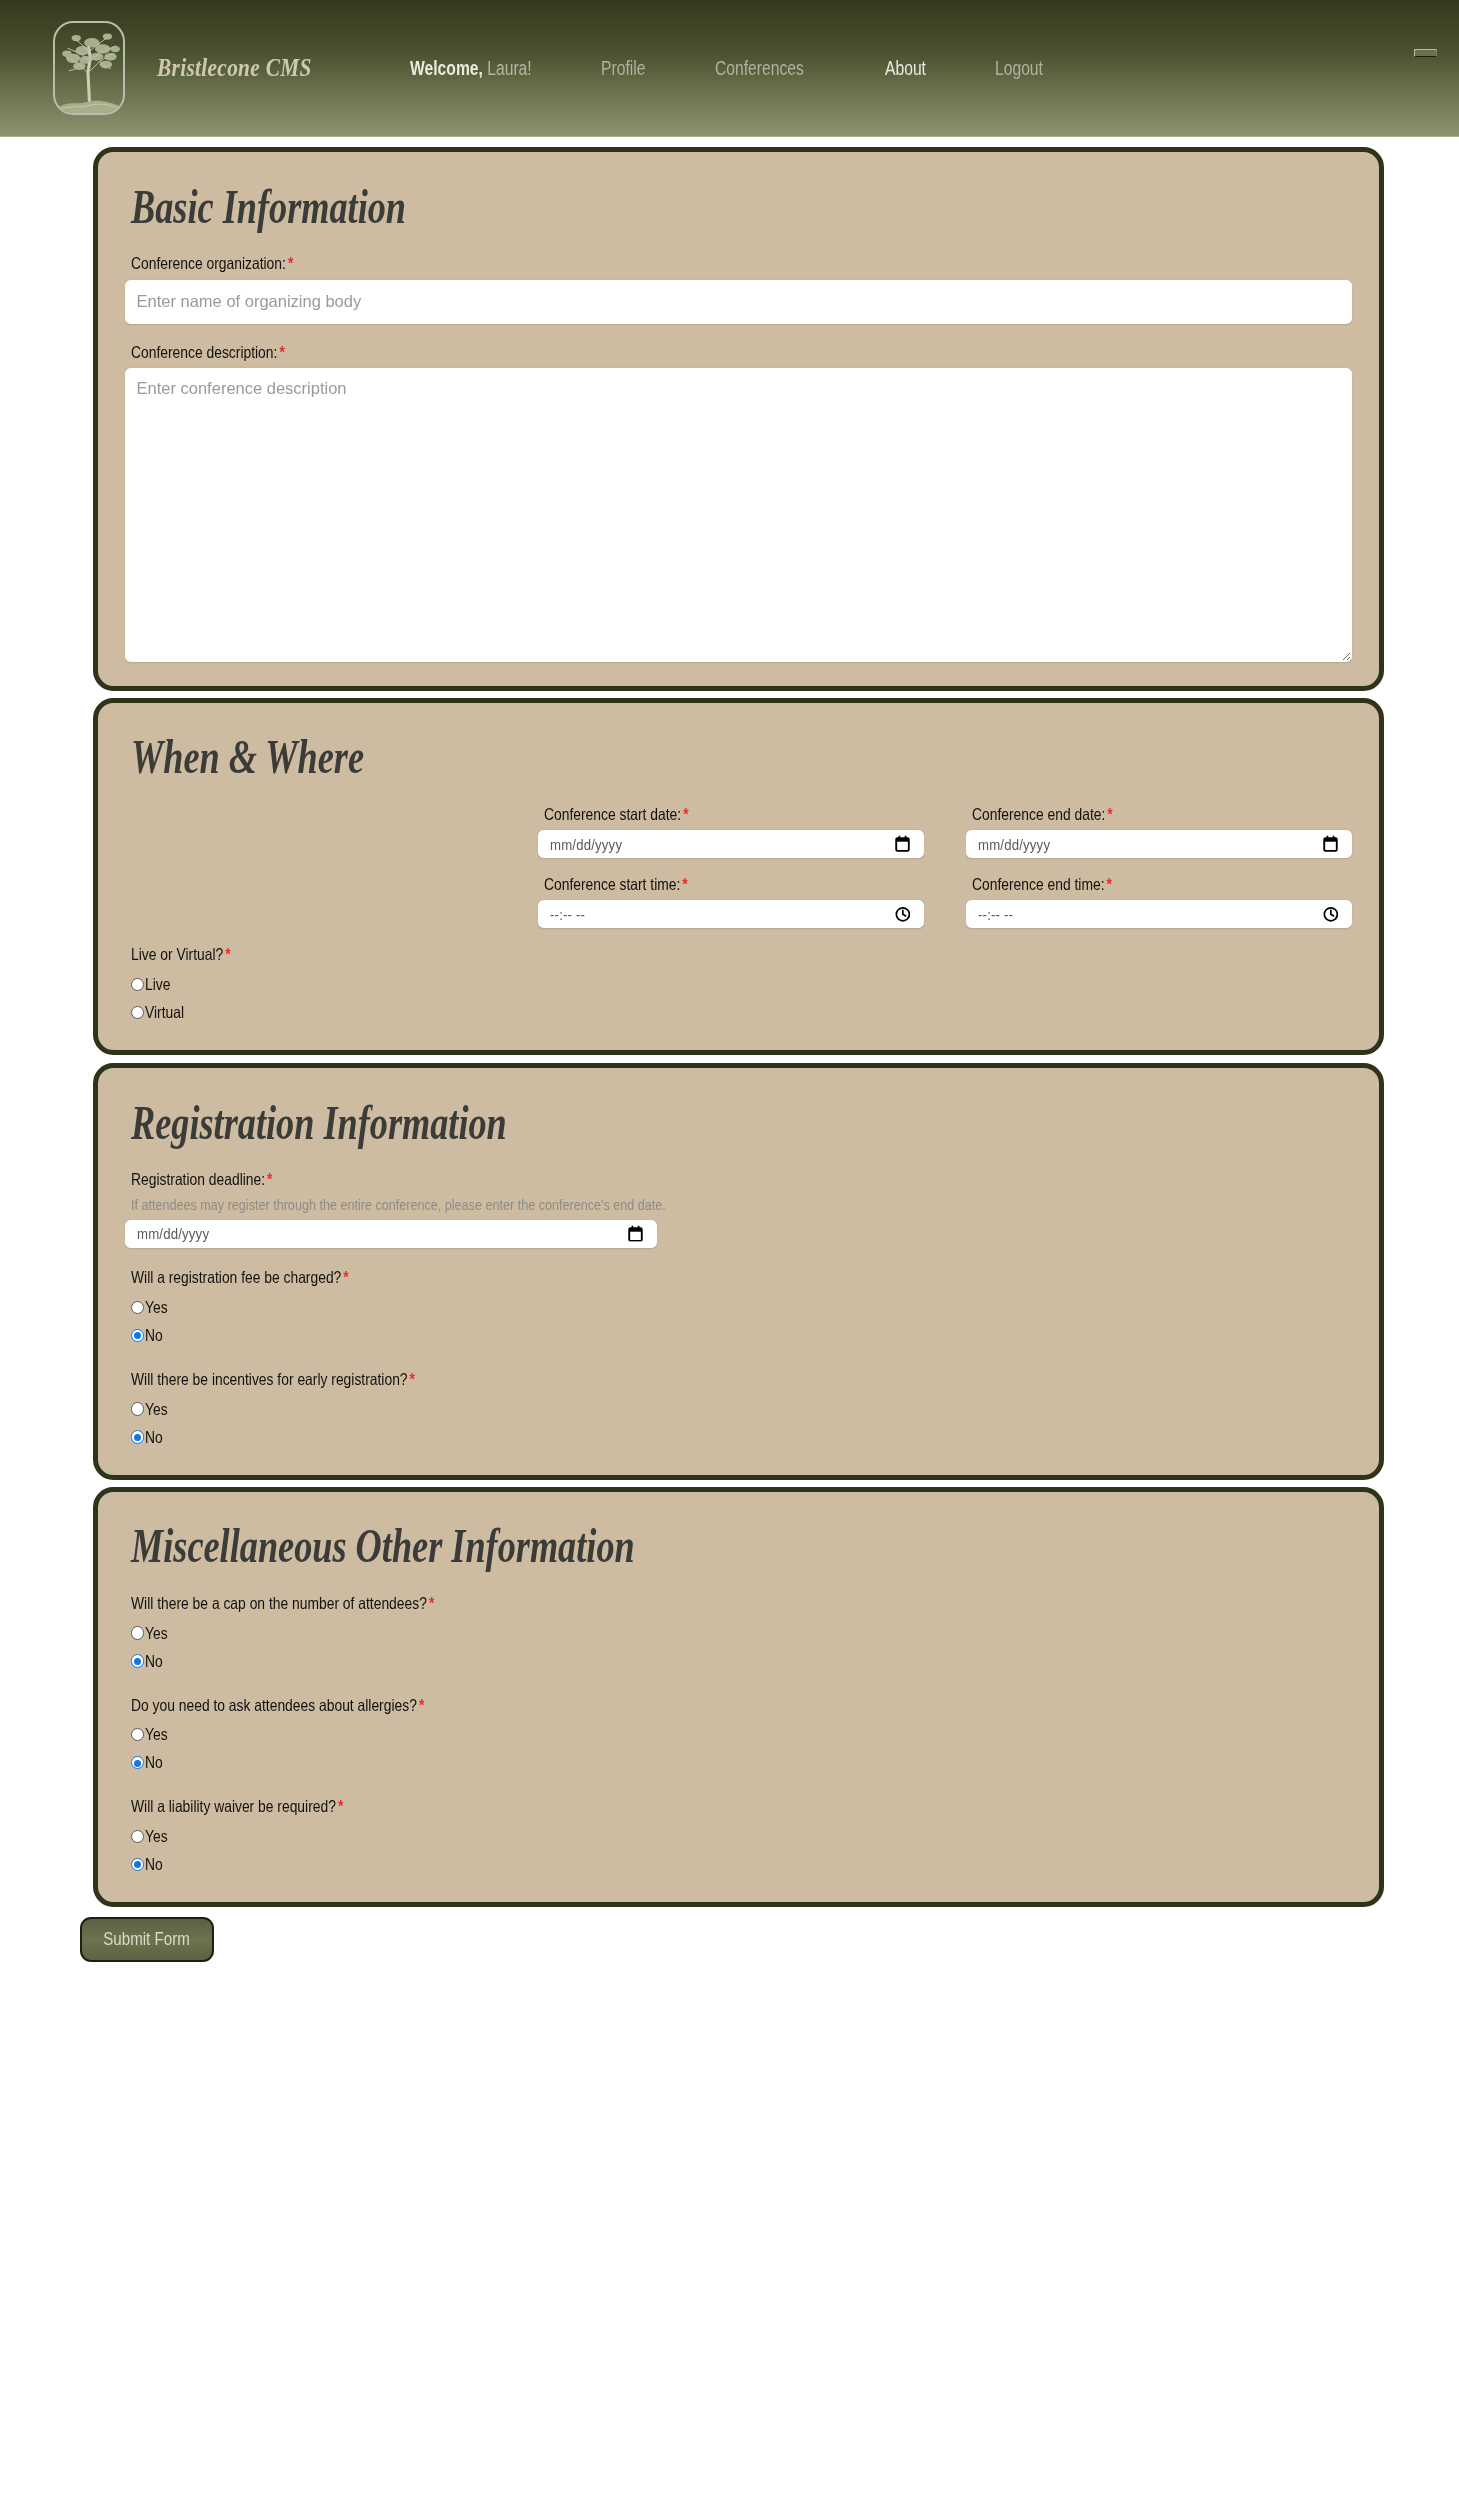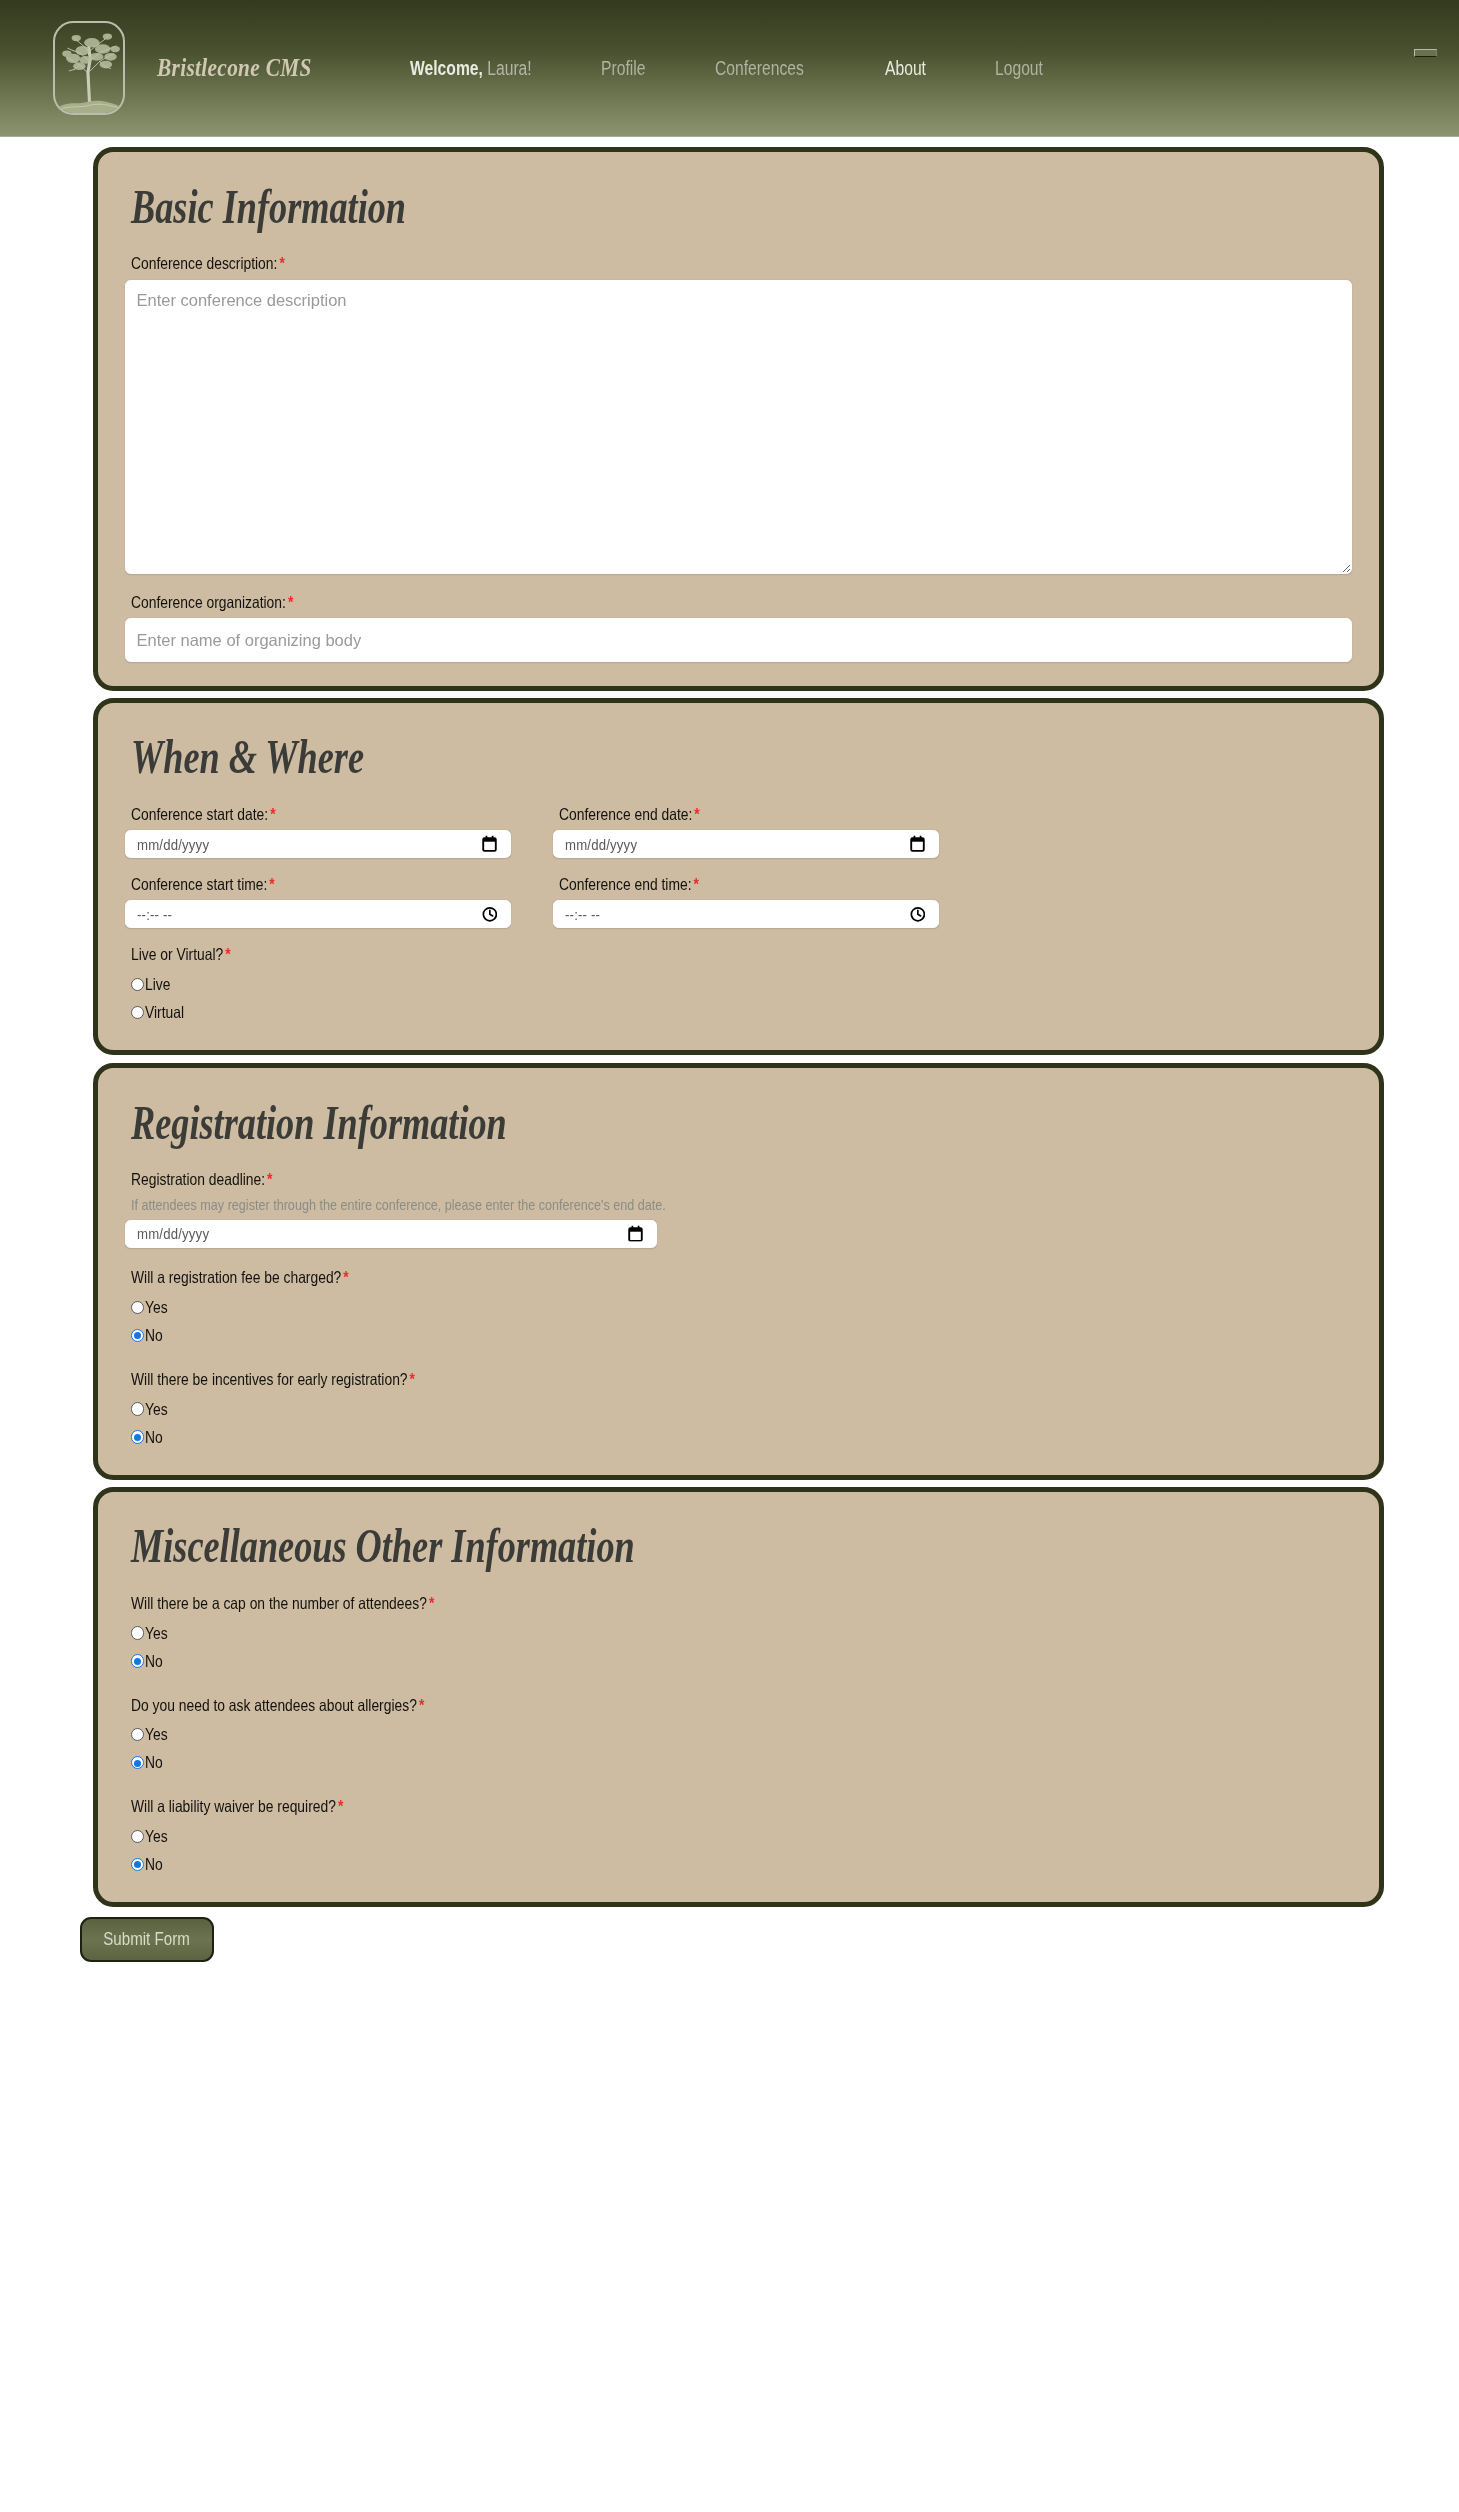--- a/index.html
+++ b/index.html
@@ -163,21 +163,21 @@
     font-size: 16.5px;
     color: #222;
     padding: 10.2px 11px;
     outline: none;
     resize: vertical;
     box-shadow: 0 0.8px 1.6px rgba(0,0,0,.12);
   }
   .txt-area::placeholder { color: #9a9a9a; }
 
   
-  .two-col { display: flex; gap: 42px; }
+  .two-col { display: flex; gap: 42px; justify-content: flex-end; }
   .col { width: 386px; }
   .dt-wrap { position: relative; }
   .dt-input {
     display: block;
     width: 100%;
     height: 28px;
     background: #fff;
     border: 0.8px solid #fff;
     border-radius: 5.5px;
     font-family: "Liberation Sans", sans-serif;
@@ -317,30 +317,30 @@
 </div>
 
 <div class="page">
 
   <section class="card" id="card-basic">
     <div class="card-title">Basic Information</div>
 
 
     <div class="field-block">
       <div class="field-label">
+        <span>Conference organization:</span><span class="req">*</span>
+      </div>
+      <input class="txt-input" type="text" placeholder="Enter name of organizing body" style="">
+    </div>
+
+    <div class="field-block">
+      <div class="field-label">
         <span>Conference description:</span><span class="req">*</span>
       </div>
       <textarea class="txt-area" placeholder="Enter conference description" style=""></textarea>
-    </div>
-
-    <div class="field-block">
-      <div class="field-label">
-        <span>Conference organization:</span><span class="req">*</span>
-      </div>
-      <input class="txt-input" type="text" placeholder="Enter name of organizing body" style="">
     </div>
   </section>
 
   <section class="card" id="card-when">
     <div class="card-title">When &amp; Where</div>
 
     <div class="two-col" style="margin-bottom:17px;">
       <div class="col">
         <div class="field-label">
           <span>Conference start date:</span><span class="req">*</span>

